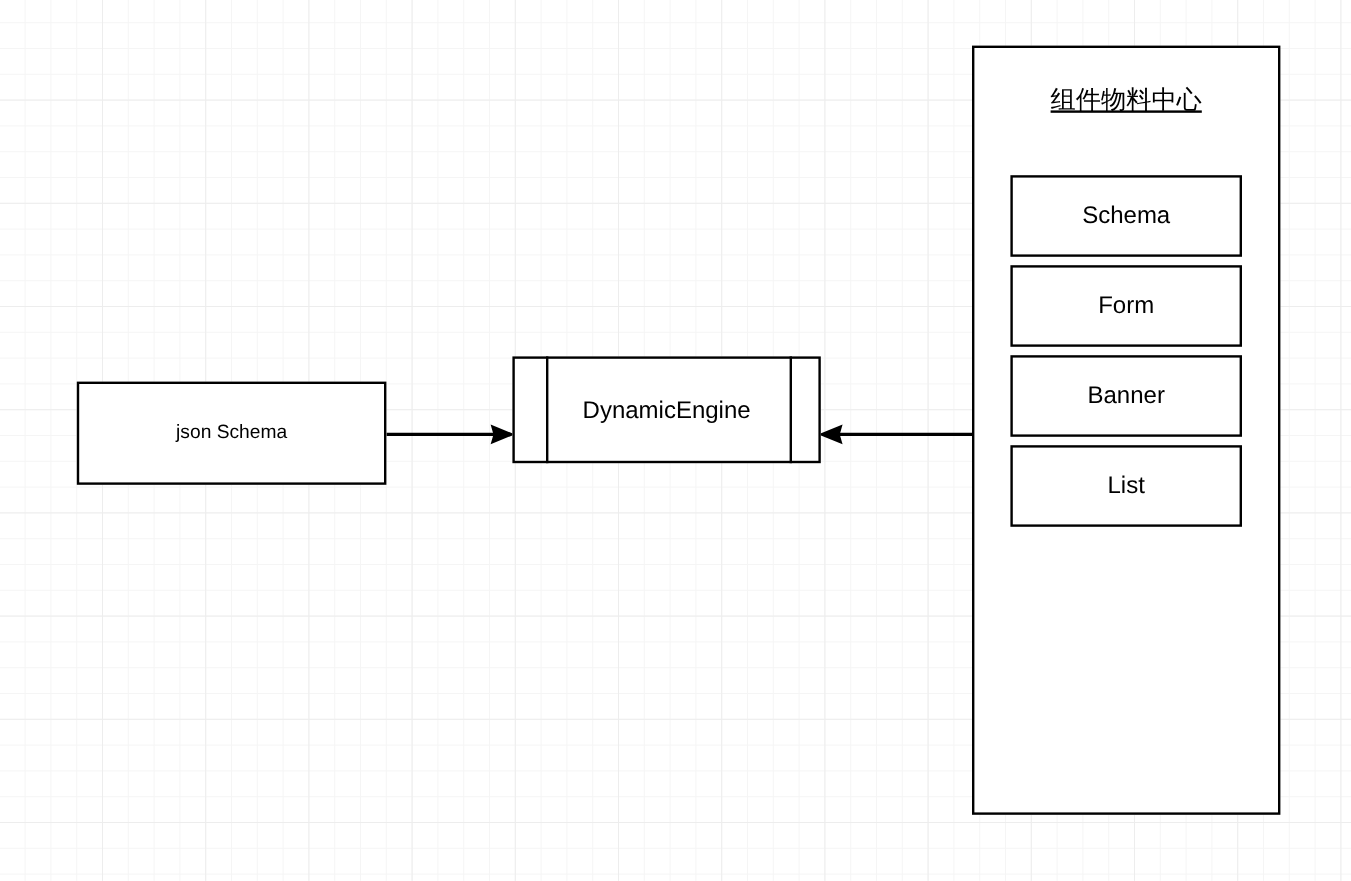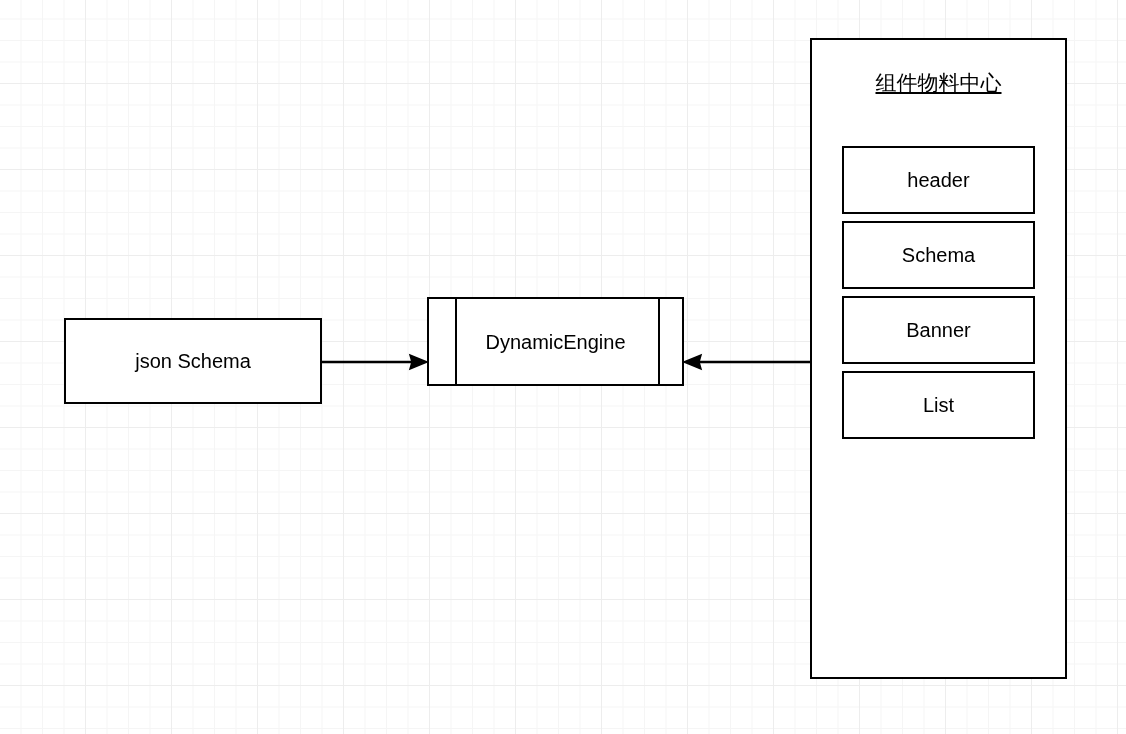--- a/index.html
+++ b/index.html
@@ -46,21 +46,21 @@
     text-align: center;
     line-height: 1.2;
   }
 
   
   #node-json-schema {
     left: 64px;
     top: 318px;
     width: 258px;
     height: 86px;
-    font-size: 20px;
+    font-size: 16px;
   }
 
   
   #node-dynamic-engine {
     left: 427px;
     top: 297px;
     width: 257px;
     height: 89px;
     font-size: 20px;
     text-align: right;
@@ -153,24 +153,24 @@
   <div class="node" id="node-dynamic-engine">
     <span class="subroutine-bar left"></span>
     <span class="subroutine-bar right"></span>
     <span class="node-label">DynamicEngine</span>
   </div>
 
   <div id="panel-material-center">
     <div id="panel-title">组件物料中心</div>
     <div id="panel-items">
       <div class="panel-item">
-        <span>header</span>
+        <span>Schema</span>
       </div>
       <div class="panel-item">
-        <span>Schema</span>
+        <span>Form</span>
       </div>
       <div class="panel-item">
         <span>Banner</span>
       </div>
       <div class="panel-item">
         <span>List</span>
       </div>
     </div>
   </div>
 

